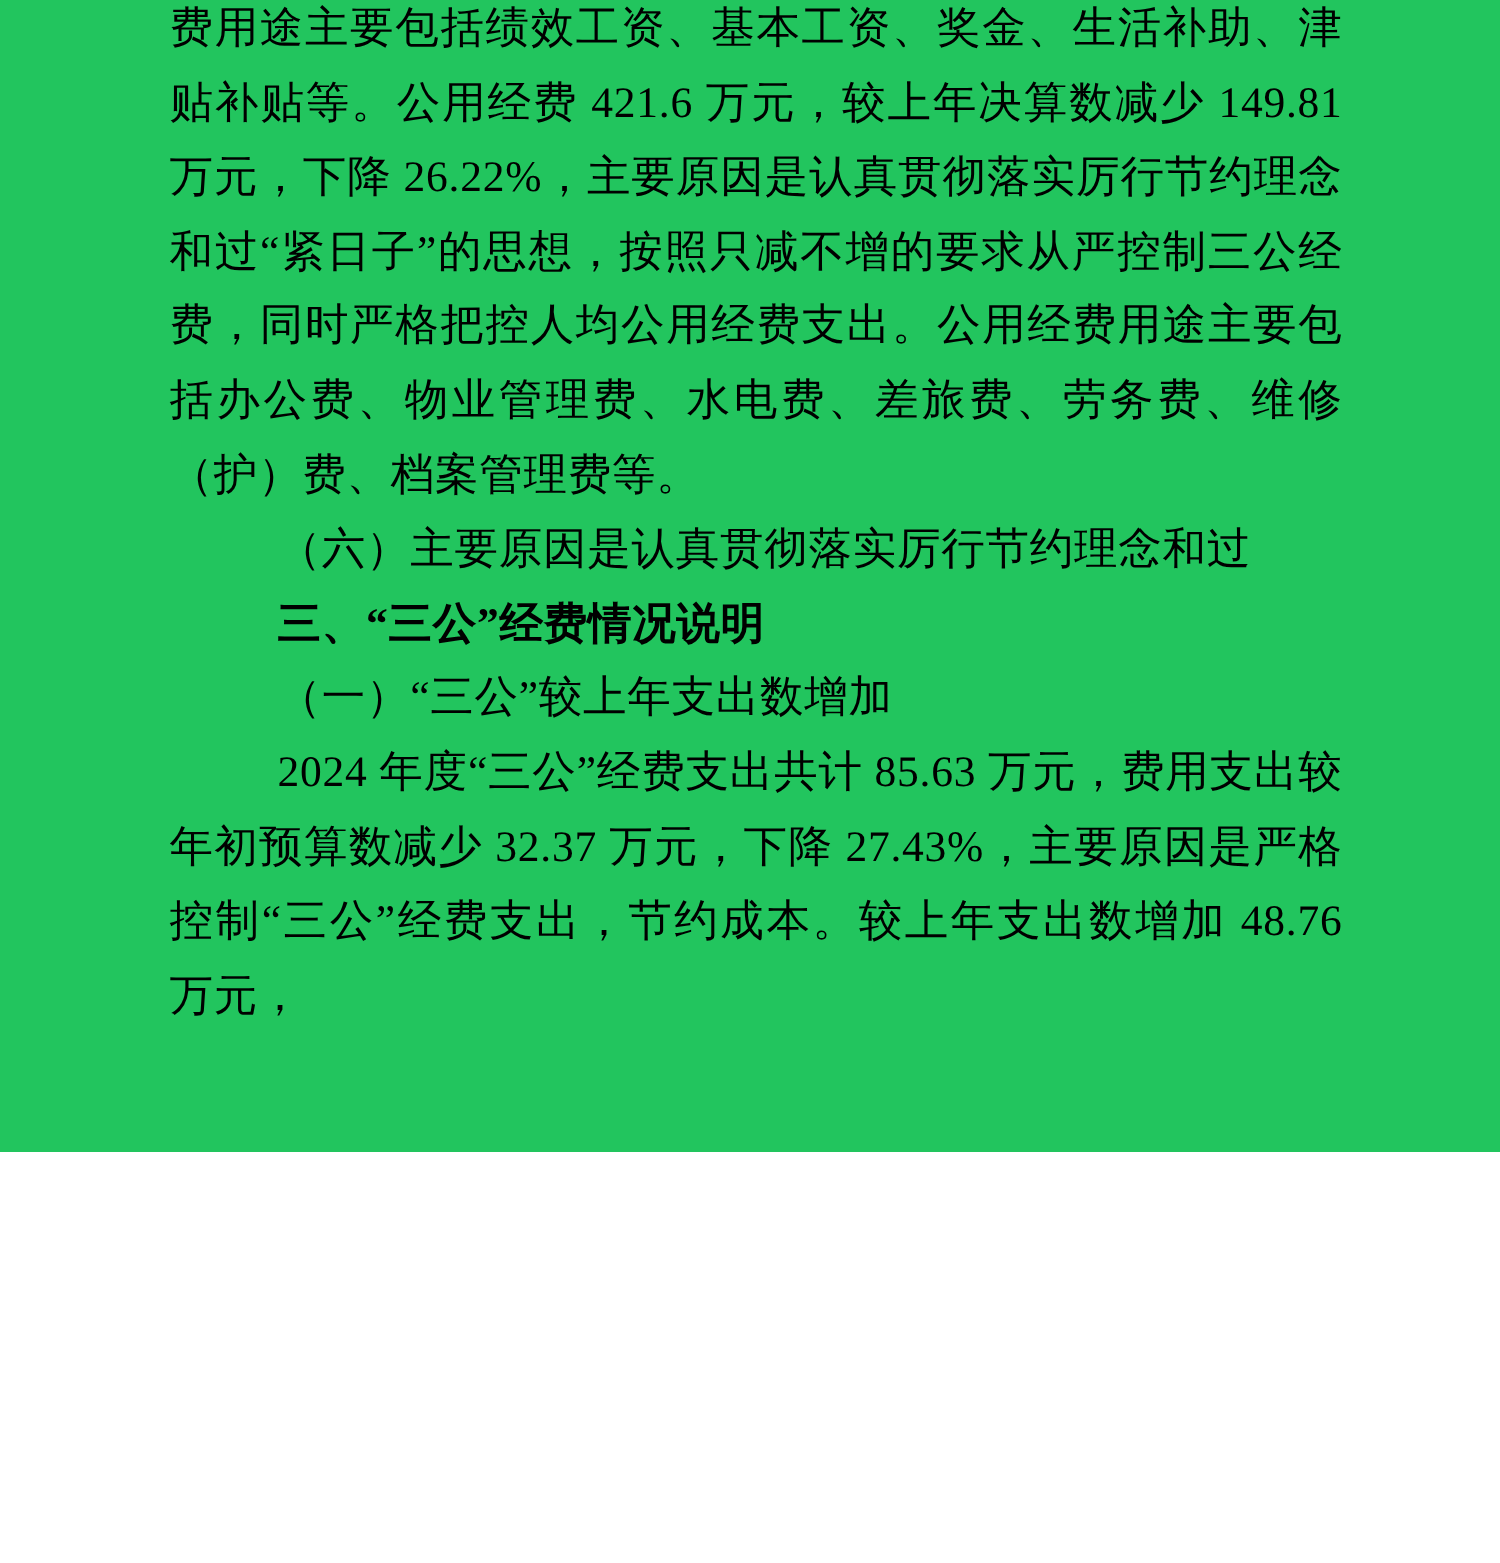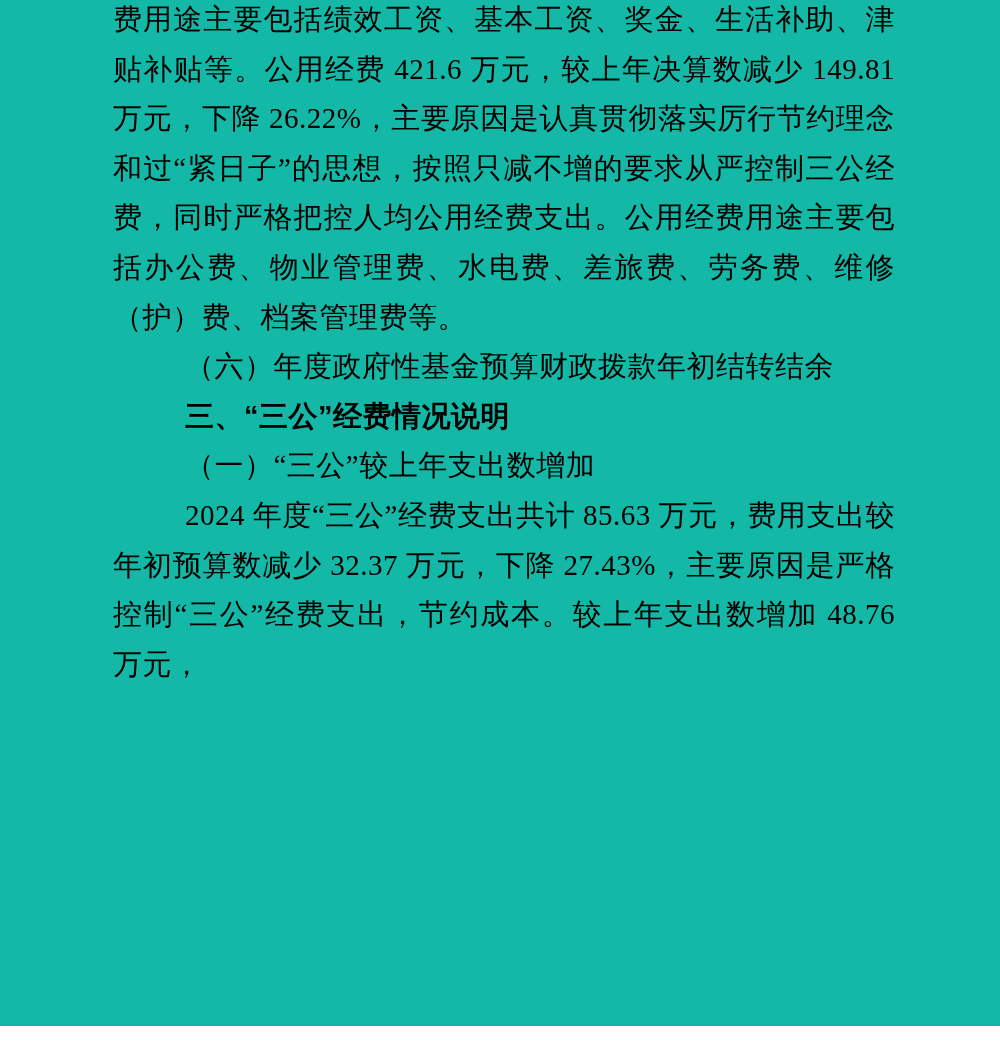--- a/index.html
+++ b/index.html
@@ -3,22 +3,22 @@
 <meta charset="utf-8">
 <style>
   html, body {
     margin: 0;
     padding: 0;
     background: #ffffff;
   }
   .page {
     position: relative;
     width: 1000px;
-    height: 1026px;
-    background: #14b8a6;
+    height: 768px;
+    background: #22c55e;
     overflow: hidden;
     font-family: "Liberation Serif", "DejaVu Serif", serif;
     color: #000000;
   }
   .content {
     position: absolute;
     left: 113px;
     top: -5px;
     width: 782px;
     font-size: 29px;
@@ -28,29 +28,29 @@
     letter-spacing: 0.5px;
   }
   .content p {
     margin: 0;
     padding: 0;
   }
   .para-indent {
     text-indent: 72px;
   }
   .para-heading-bold {
-    font-family: Liberation Sans, sans-serif;
+    font-family: Liberation Serif, serif;
     font-weight: bold;
     text-align: left;
   }
 </style>
 </head>
 <body>
 
 <div class="page">
   <div class="content">
     <p class="para">费用途主要包括绩效工资、基本工资、奖金、生活补助、津贴补贴等。公用经费 421.6 万元，较上年决算数减少 149.81 万元，下降 26.22%，主要原因是认真贯彻落实厉行节约理念和过“紧日子”的思想，按照只减不增的要求从严控制三公经费，同时严格把控人均公用经费支出。公用经费用途主要包括办公费、物业管理费、水电费、差旅费、劳务费、维修（护）费、档案管理费等。</p>
-    <p class="para para-indent">（六）年度政府性基金预算财政拨款年初结转结余</p>
+    <p class="para para-indent">（六）主要原因是认真贯彻落实厉行节约理念和过</p>
     <p class="para para-indent para-heading-bold">三、“三公”经费情况说明</p>
     <p class="para para-indent">（一）“三公”较上年支出数增加</p>
     <p class="para para-indent">2024 年度“三公”经费支出共计 85.63 万元，费用支出较年初预算数减少 32.37 万元，下降 27.43%，主要原因是严格控制“三公”经费支出，节约成本。较上年支出数增加 48.76 万元，</p>
   </div>
 </div>
 
 </body></html>

